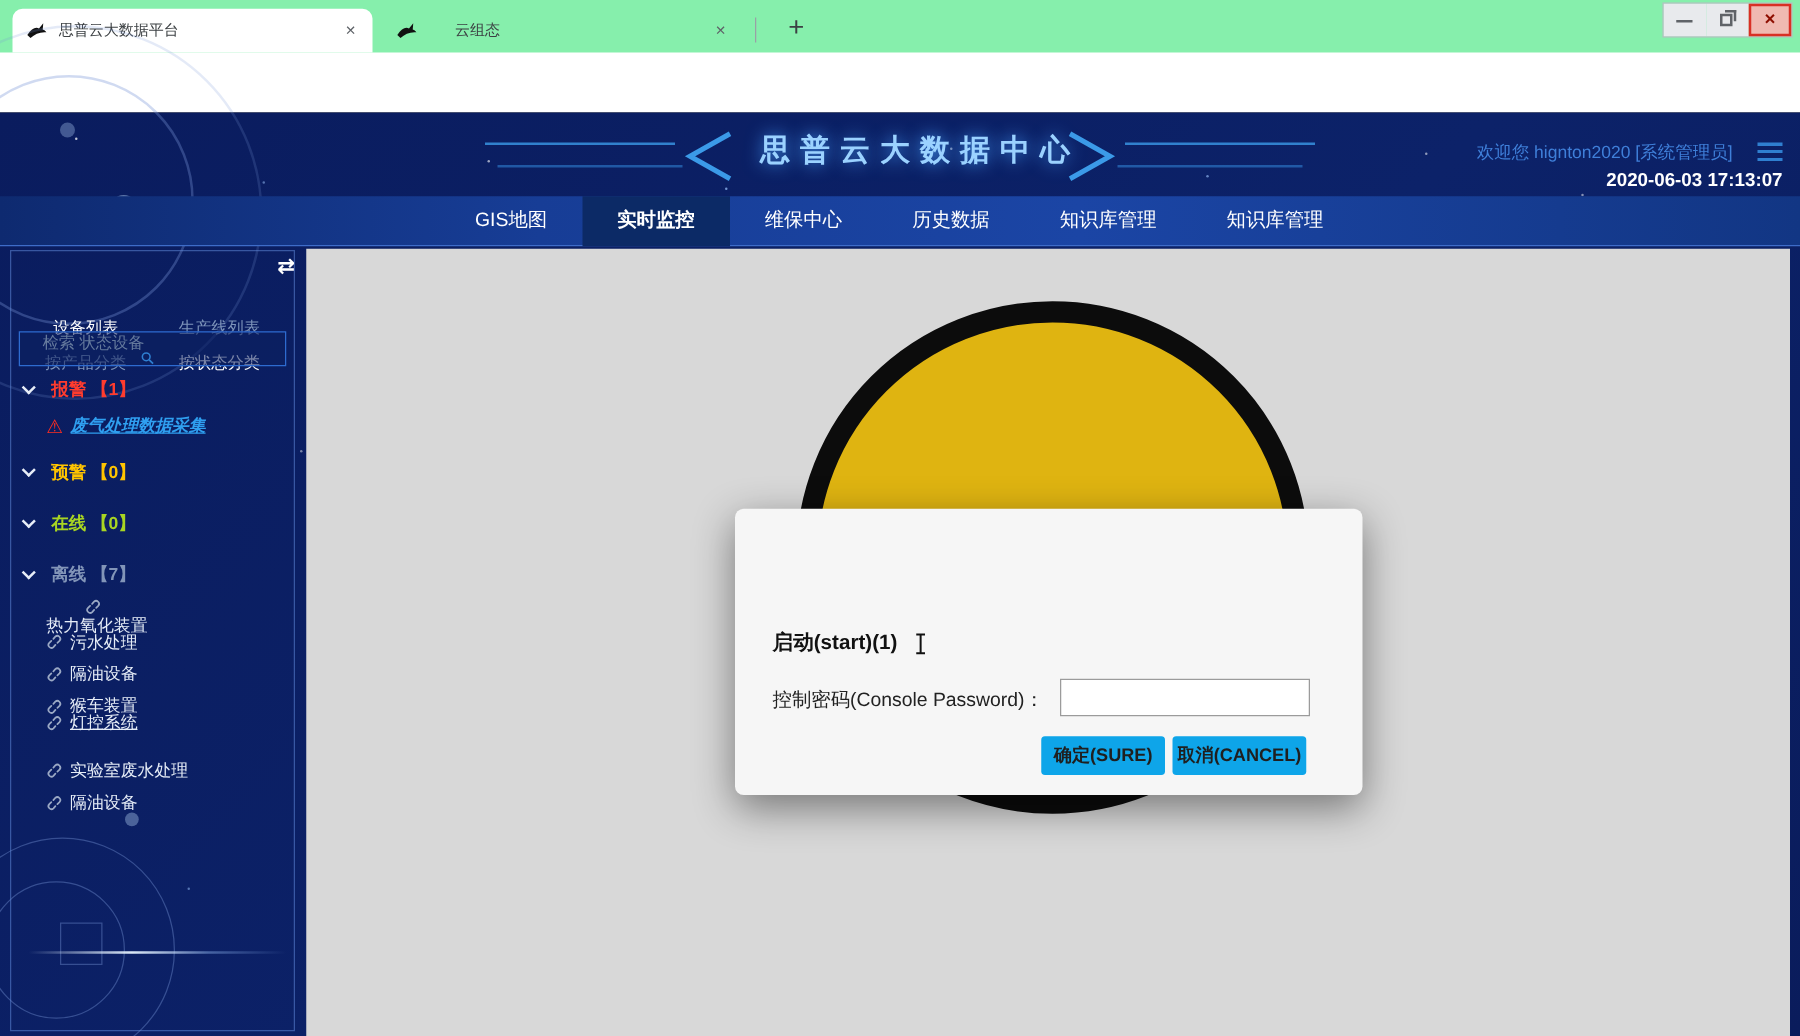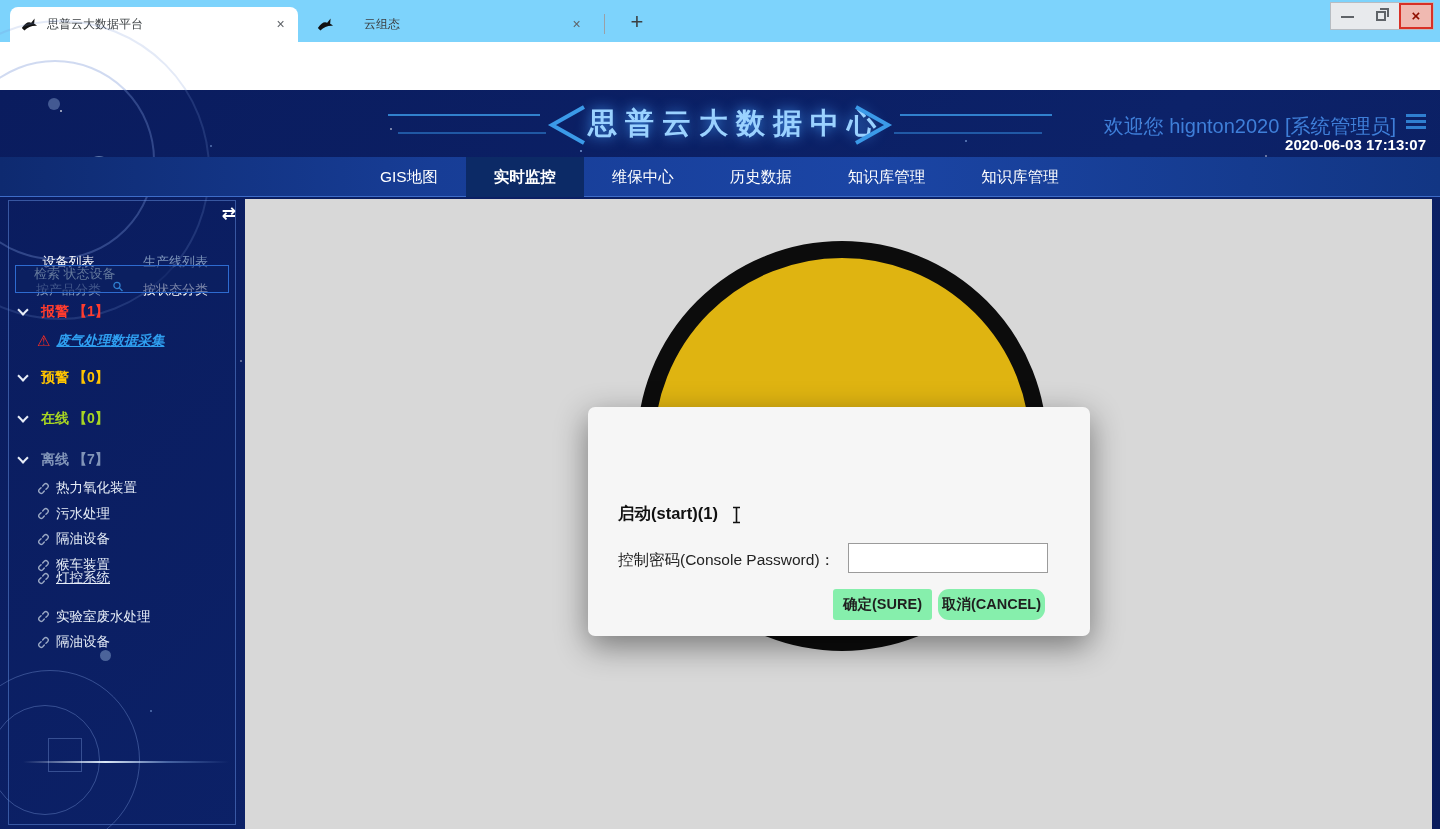--- a/index.html
+++ b/index.html
@@ -1,21 +1,21 @@
 <!DOCTYPE html>
 <html><head>
 <meta charset="utf-8">
 <style>
   * { margin:0; padding:0; box-sizing:border-box; }
   html,body { width:1440px; height:829px; overflow:hidden; background:#000;
     font-family:"Liberation Sans","DejaVu Sans",sans-serif; }
   .stage { position:absolute; top:0; left:0; width:1440px; height:829px; overflow:hidden; }
 
   
-  .tabstrip { position:absolute; top:0; left:0; width:1440px; height:46px; background:#7dd3fc; }
+  .tabstrip { position:absolute; top:0; left:0; width:1440px; height:46px; background:#86efac; }
   .tab { position:absolute; top:7px; height:35px; display:flex; align-items:center; }
   .tab.active { left:10px; width:288px; background:#fff; border-radius:8px 8px 0 0; }
   .tab.inactive { left:306px; width:288px;gap:21px; }
   .favicon { width:17px; height:17px; margin:0 9px 0 11px; flex:0 0 auto; }
   .tab-title { font-size:12px; color:#3c4043; white-space:nowrap; overflow:hidden; flex:1; }
   .tab-close { width:17px; height:17px; margin-right:9px; color:#5f6368; font-size:14px; line-height:17px;
     text-align:center; border-radius:50%; }
   .tab-divider { position:absolute; left:604px; top:14px; width:1px; height:20px; background:#9aa0a6; }
   .newtab-btn { position:absolute; left:622px; top:8px; width:30px; height:30px; color:#3c4043;
     font-size:22px; line-height:28px; text-align:center; }
@@ -40,24 +40,24 @@
   
   .page { position:absolute; top:90px; left:0; width:1440px; height:739px;
     background:linear-gradient(135deg,#0a1c5e 0%,#0c2269 55%,#0a1c5c 100%); }
   .hdr-deco-ring { position:absolute; border:2px solid rgba(120,150,215,.35); border-radius:50%; }
   .hdr-dot { position:absolute; background:#5b74a8; border-radius:50%; }
   .stardots { position:absolute; width:2px; height:2px; border-radius:50%; background:rgba(255,255,255,.75);
     box-shadow:330px 18px rgba(255,255,255,.6), 520px 40px rgba(160,200,255,.7), 700px 8px rgba(255,255,255,.5),
     905px 30px rgba(160,200,255,.6), 1080px 12px rgba(255,255,255,.55), 150px 35px rgba(160,200,255,.5),
     1205px 45px rgba(255,255,255,.5), 460px 520px rgba(160,200,255,.45), 210px 430px rgba(255,255,255,.4),
     90px 600px rgba(160,200,255,.5), 180px 250px rgba(255,255,255,.45); }
-  .site-title { position:absolute; top:14px; left:0; width:100%; text-align:center; font-size:29px;
+  .site-title { position:absolute; top:14px; left:0; width:100%; text-align:center; font-size:24px;
     font-weight:bold; letter-spacing:8px; color:#9bd2ff; text-shadow:0 0 14px rgba(70,160,255,.9);padding-left:32px; }
   .title-deco { position:absolute; top:10px; }
-  .welcome { position:absolute; top:23px; right:44px; font-size:20px; color:#3f7fd9; white-space:nowrap; }
+  .welcome { position:absolute; top:23px; right:54px; font-size:14px; color:#3f7fd9; white-space:nowrap; }
   .menu-icon { position:absolute; top:24px; right:14px; width:20px; height:15px;
     background:repeating-linear-gradient(to bottom,#2f7fd0 0 2.6px,transparent 2.6px 6.2px); }
   .timestamp { position:absolute; top:46px; right:14px; font-size:15px; font-weight:bold; color:#fff; }
   .navbar { position:absolute; top:67px; left:0; width:1440px; height:40px;
     background:linear-gradient(90deg,#0e2a70 0%,#173d96 30%,#1b45a5 60%,#123684 100%);
     border-bottom:1px solid #3e6cc8; }
   .nav-items { position:absolute; left:352px; top:0; height:40px; display:flex; }
   .nav-item { height:40px; line-height:40px; padding:0 28px; color:#fff; font-size:15.5px; cursor:pointer; }
   .nav-item.active { background:#0c2a66; font-weight:bold; }
 
@@ -93,24 +93,24 @@
   
   .modal { position:absolute; left:588px; top:407px; width:502px; height:229px; background:#f6f6f6;
     border-radius:7px; box-shadow:0 10px 32px rgba(0,0,0,.45); z-index:10; }
   .modal-msg { position:absolute; left:30px; top:42px; width:450px; font-size:15.5px; color:#111;
     line-height:1.5; }
   .modal-msg b { font-weight:bold; }
   .modal-val { position:absolute; left:30px; top:96px; font-size:16.5px; font-weight:bold; color:#111;text-align:right; }
   .pw-label { position:absolute; left:30px; top:143px; font-size:15.5px; color:#222; }
   .pw-input { position:absolute; left:260px; top:136px; width:200px; height:30px; background:#fff;
     border:1px solid #9b9b9b; font-size:14px; padding:0 6px; font-family:inherit; }
-  .btn { position:absolute; top:182px; height:31px; background:#86efac; border:none; border-radius:3px;
+  .btn { position:absolute; top:182px; height:31px; background:#0ea5e9; border:none; border-radius:3px;
     font-size:14.5px; font-weight:bold; color:#1f1f1f; font-family:inherit; cursor:pointer; }
   .btn.ok { left:245px; width:99px; }
-  .btn.cancel { left:350px; width:107px;border-radius:11px; }
+  .btn.cancel { left:350px; width:107px; }
   .ibeam { position:absolute; left:143px; top:99px; }
 </style>
 </head>
 <body>
 
 <div class="stage">
 
   <div class="tabstrip">
     <div class="tab active">
       <svg class="favicon" viewBox="0 0 20 20">
@@ -257,21 +257,21 @@
         <span class="chev"></span>
         <span>在线</span>&nbsp;
         <span>【0】</span>
       </div>
       <div class="tree-node" style="top:250px;color:#8295b8;">
         <span class="chev"></span>
         <span>离线</span>&nbsp;
         <span>【7】</span>
       </div>
       <div id="offline-list">
-          <div class="tree-child" style="top: 278px;">
+          <div class="tree-child" style="top: 278px; flex-direction: column;">
             <svg class="unlink-ic" width="13" height="13" viewBox="0 0 16 16">
               <g fill="none" stroke="#9aa8c4" stroke-width="1.7" stroke-linecap="round">
                 <path d="M5 7 L3 9 a2.9 2.9 0 0 0 4.1 4.1 L9 11"></path>
                 <path d="M11 9 l2 -2 a2.9 2.9 0 0 0 -4.1 -4.1 L7 5"></path>
               </g>
             </svg>
             <span>热力氧化装置</span>
           </div>
           <div class="tree-child" style="top: 303.7px;">
             <svg class="unlink-ic" width="13" height="13" viewBox="0 0 16 16">

